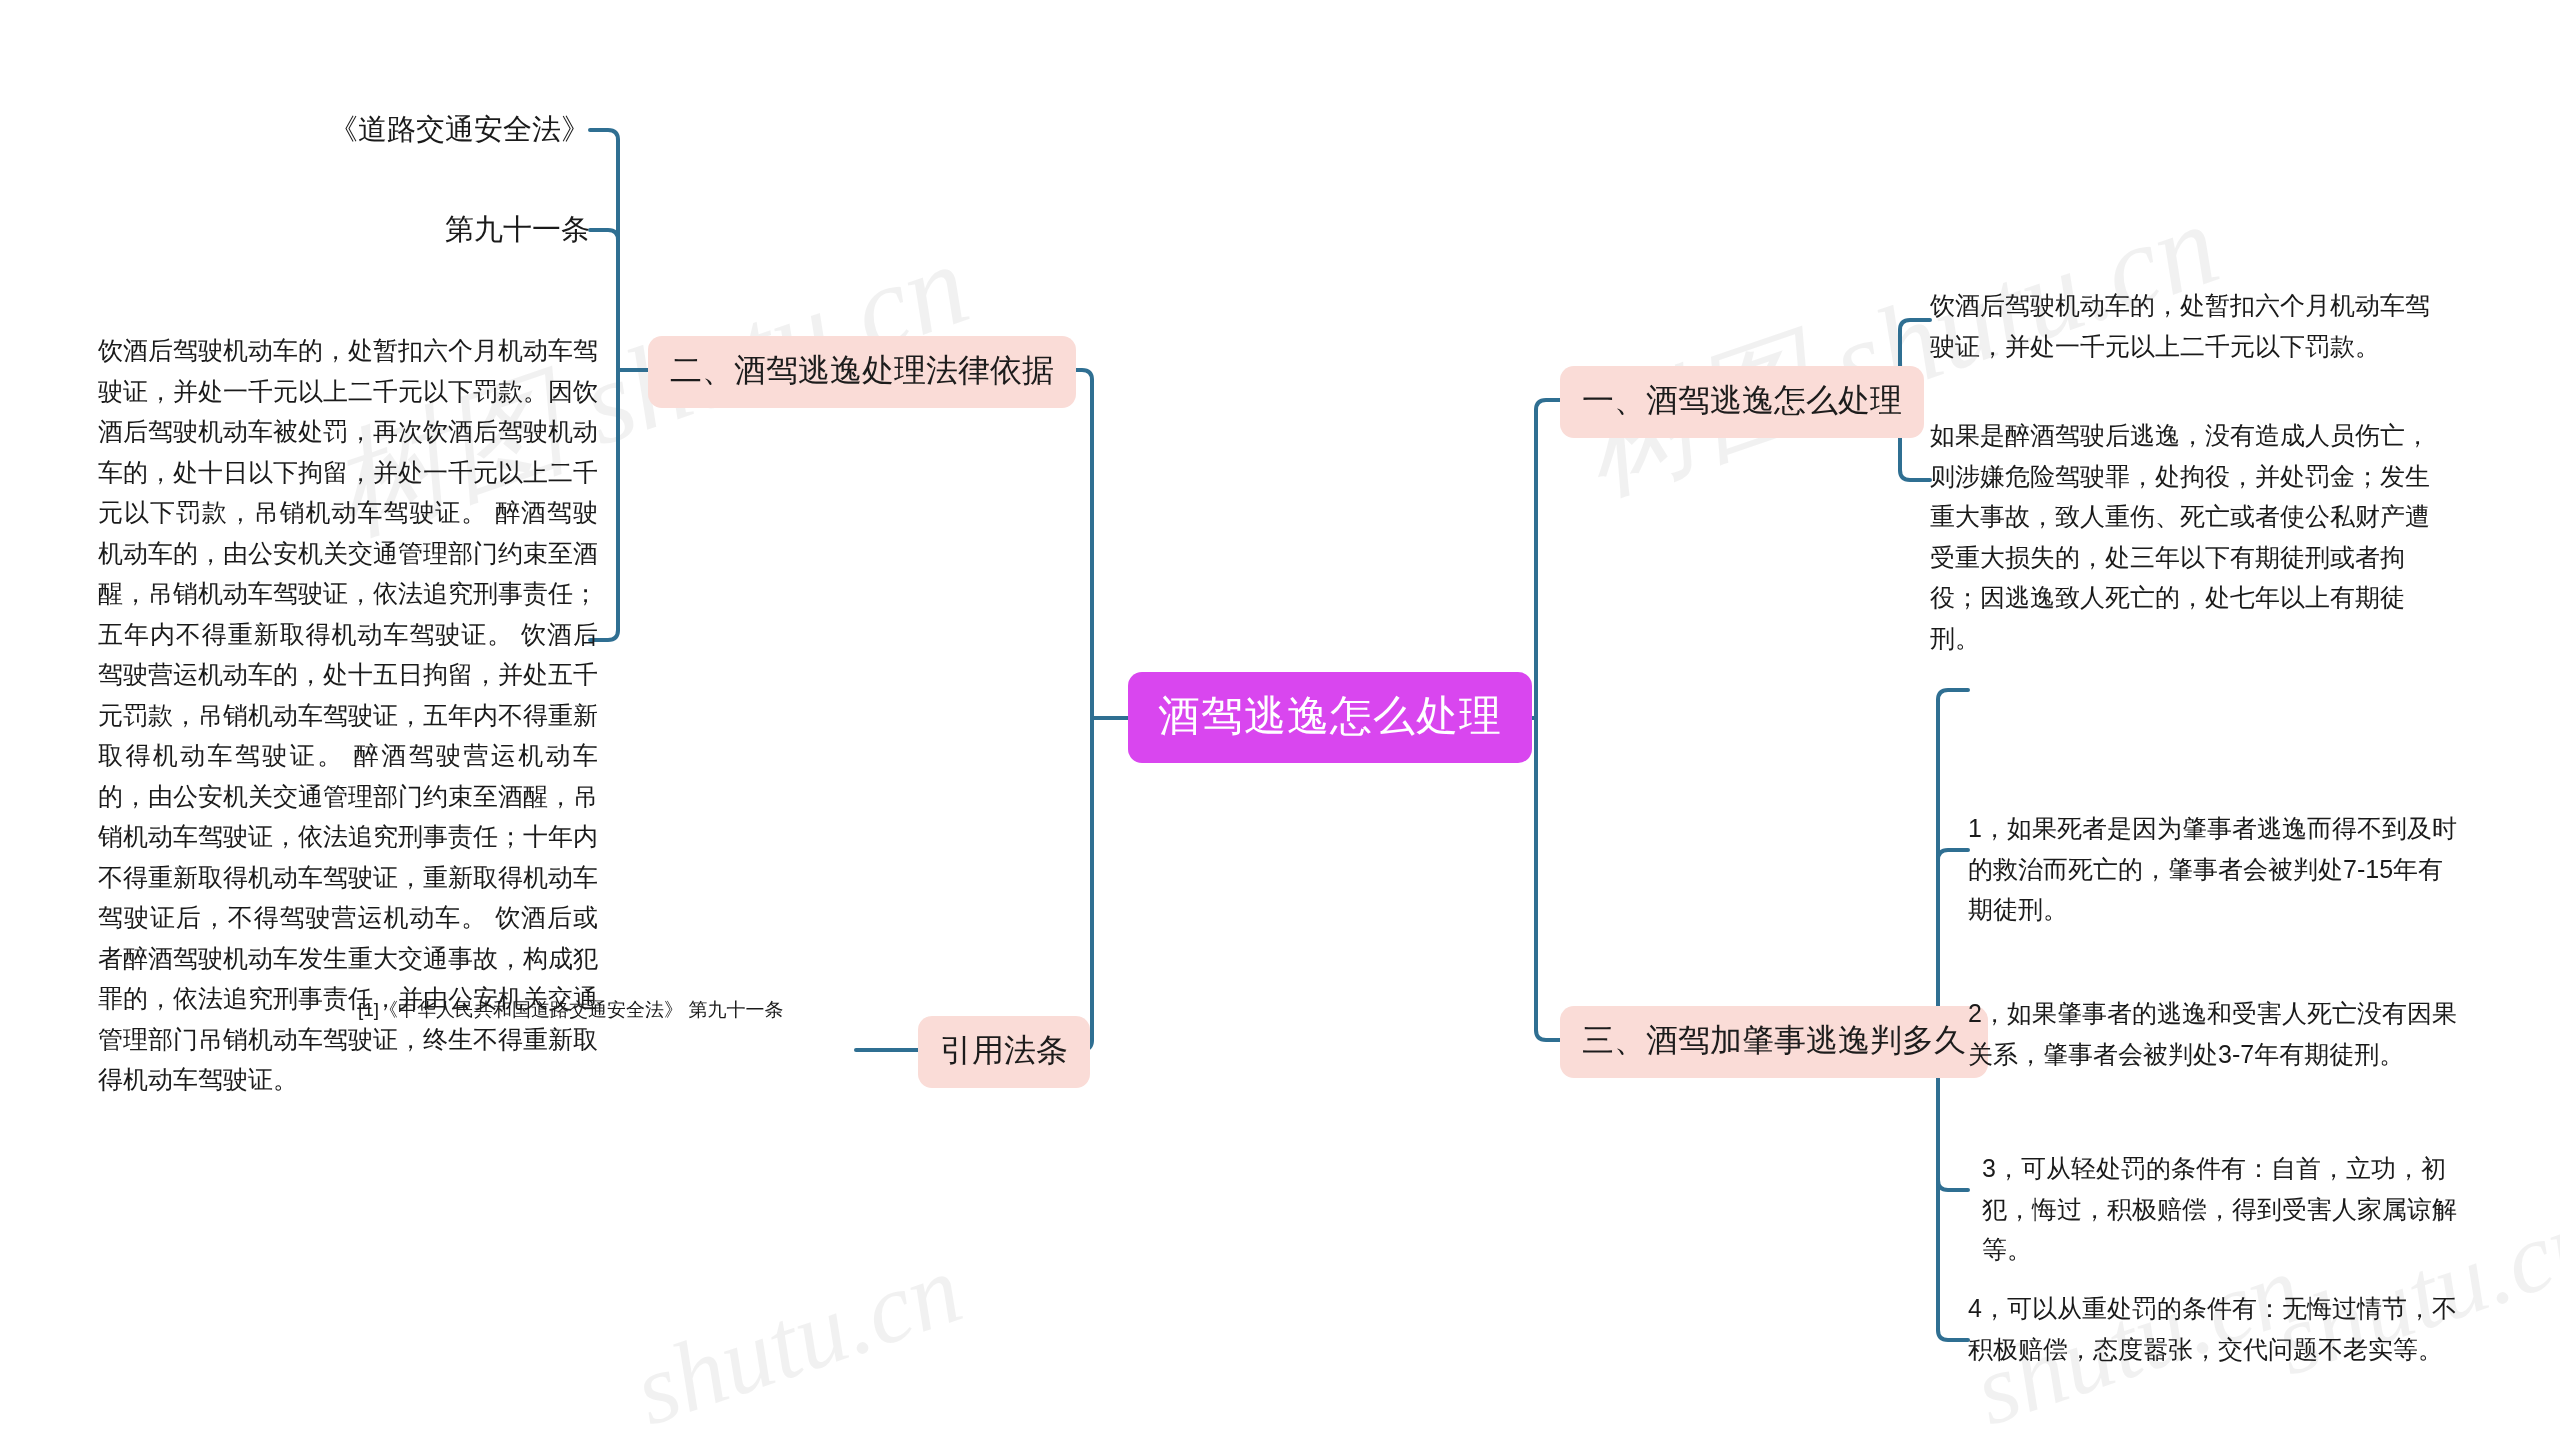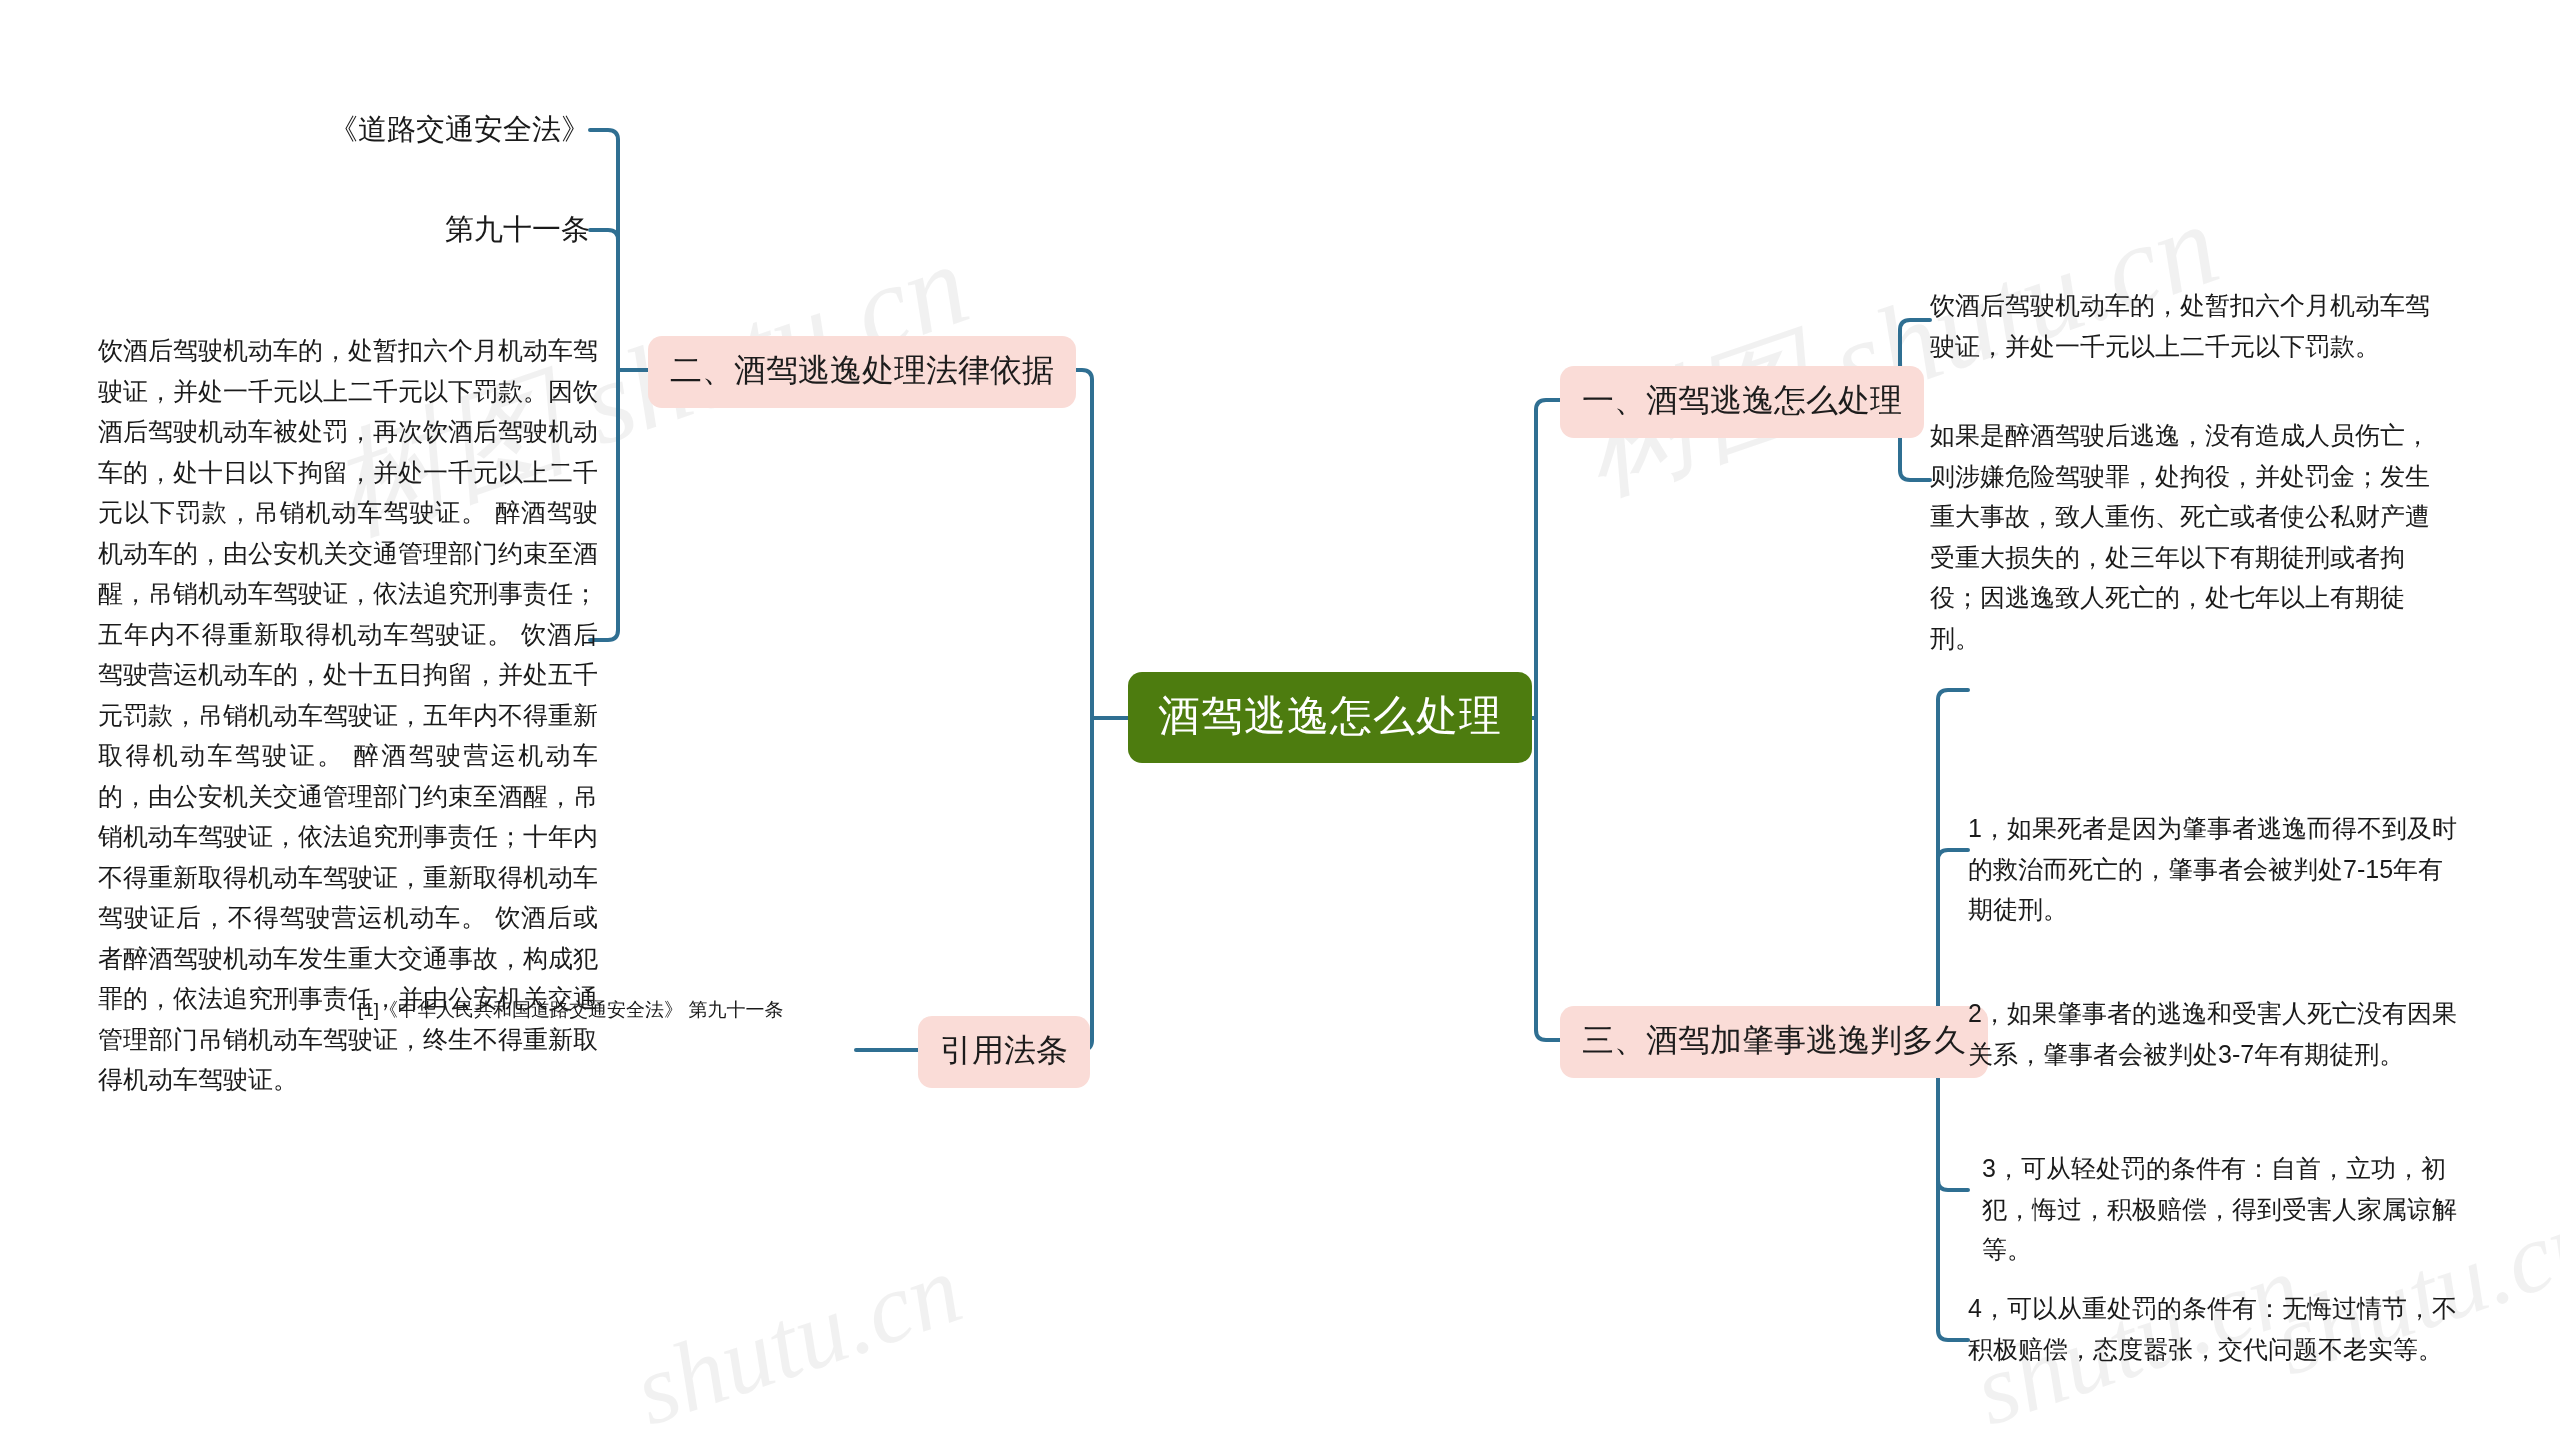--- a/index.html
+++ b/index.html
@@ -37,21 +37,21 @@
     transform: rotate(-19deg);
     transform-origin: left top;
     user-select: none;
     pointer-events: none;
   }
   .node {
     position: absolute;
     box-sizing: border-box;
   }
   .root-node {
-    background: #4d7c0f;
+    background: #d946ef;
     color: #ffffff;
     border-radius: 14px;
     font-size: 42px;
     line-height: 1.25;
     padding: 18px 30px 20px 30px;
     white-space: nowrap;
     letter-spacing: 1px;
   }
   .branch-node {
     background: #fadcd7;

